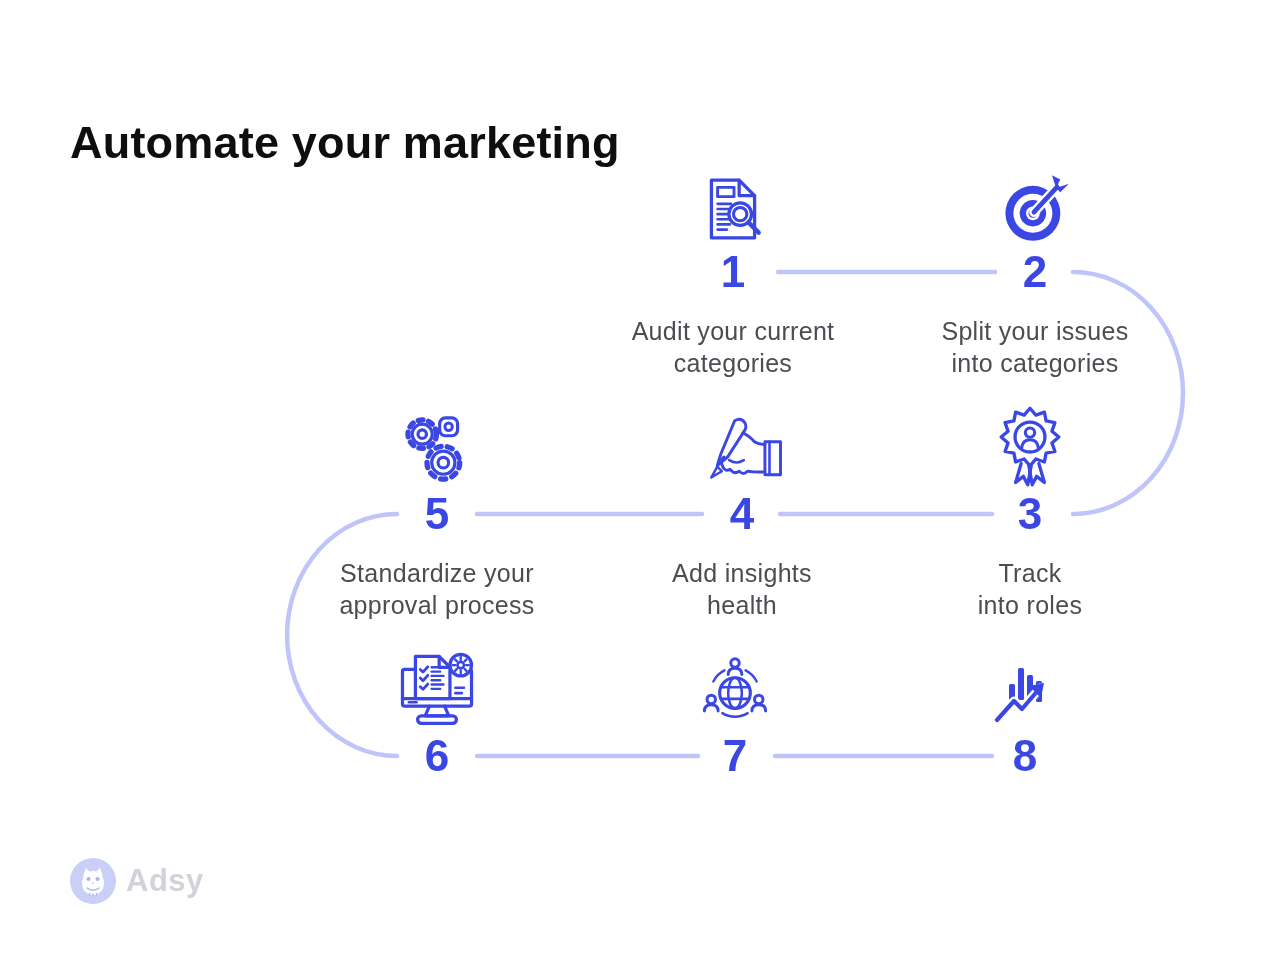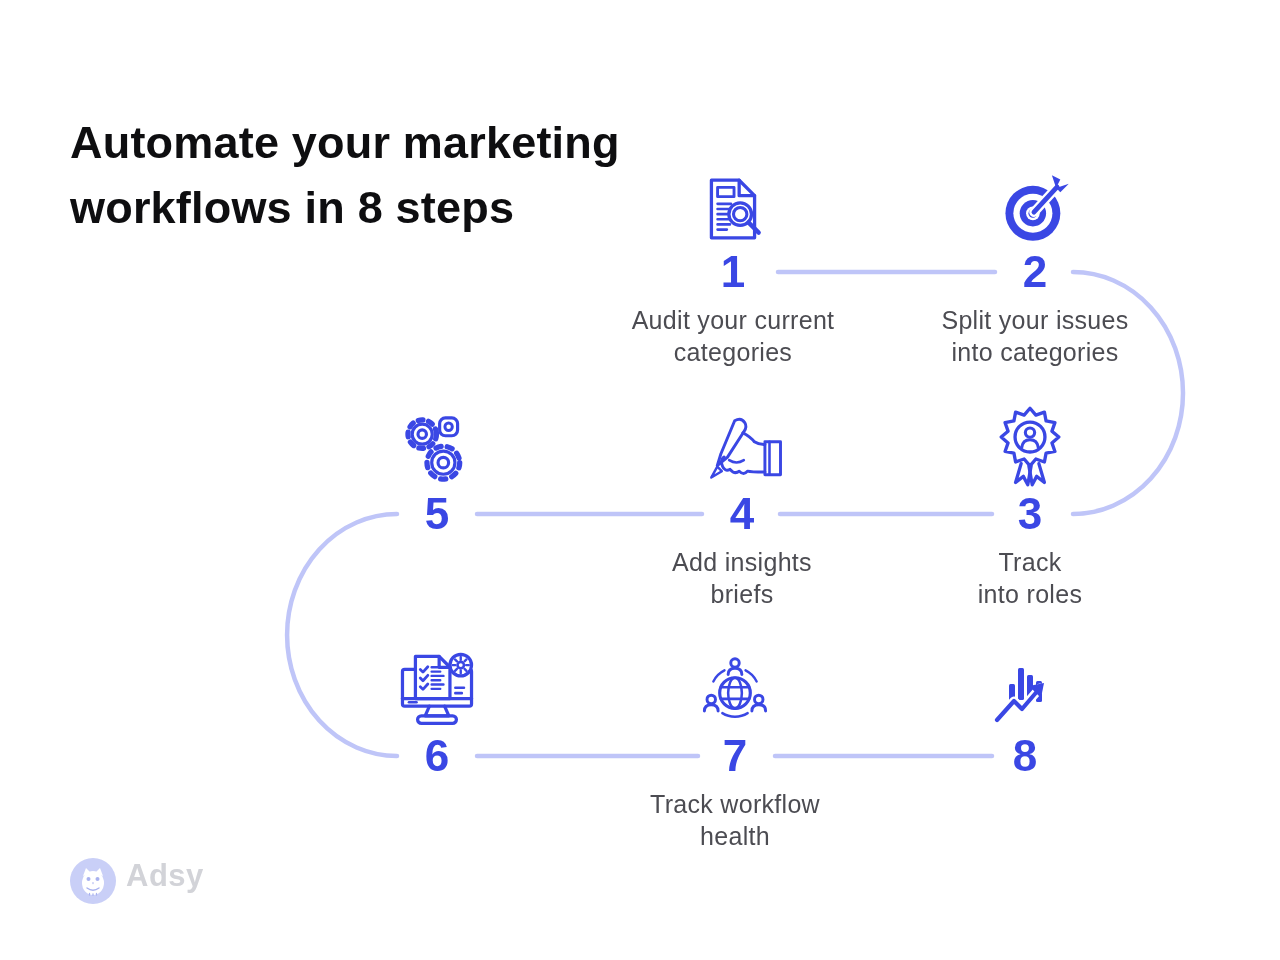--- a/index.html
+++ b/index.html
@@ -53,59 +53,59 @@
   }
   .icon{ color:var(--accent); display:block; }
   .step-number{
     margin-top:2px;
     font-size:44px;
     font-weight:700;
     line-height:48px;
     color:var(--accent);
   }
   .caption{
-    margin-top:9px;
+    margin-top:20px;
     font-size:25px;
     color:var(--caption);
     line-height:1.26;
     letter-spacing:0.3px;
   }
   
   .s1{left:578px; top:158px;}
   .s2{left:880px; top:158px;}
   .s3{left:875px; top:400px;}
   .s4{left:587px; top:400px;}
   .s5{left:282px; top:400px;}
   .s6{left:282px; top:642px;}
   .s7{left:580px; top:642px;}
   .s8{left:870px; top:642px;}
   .logo{
     position:absolute;
     left:70px; top:858px;
     display:flex;
+    align-items:center;
     gap:10px;
   }
   .logo-circle{
     width:46px;height:46px;border-radius:50%;
     background:var(--logo_circle);
     display:flex;align-items:center;justify-content:center;
   }
   .logo-text{
     font-size:31px;
     font-weight:700;
     color:var(--logo_text);
     letter-spacing:0.5px;
   }
 </style>
 </head>
 <body>
 
 <h1 class="title">
   <span>Automate your marketing</span><br>
-  <span>workflows in 8 steps</span>
 </h1>
 
 <svg id="connector-layer" width="1280" height="960" viewBox="0 0 1280 960">
   <path class="connector" d="M 778 272 H 995"></path>
   <path class="connector" d="M 1073 272 A 110 121 0 0 1 1073 514"></path>
   <path class="connector" d="M 992 514 H 780"></path>
   <path class="connector" d="M 702 514 H 477"></path>
   <path class="connector" d="M 397 514 A 110 121 0 0 0 397 756"></path>
   <path class="connector" d="M 477 756 H 698"></path>
   <path class="connector" d="M 775 756 H 992"></path>
@@ -178,38 +178,42 @@
       <path d="M 49 20 Q 58 25 61.5 30 Q 66 33 73 33" stroke-width="3.2"></path>
       <path d="M 73 63 Q 58 63 54 62 Q 50 67 45 62 Q 40 66 35 60 Q 29 63 26.5 56 Q 24 50 28.5 46.5" stroke-width="3.2"></path>
       <path d="M 34 50 Q 42 55 50 50" stroke-width="2.8"></path>
       <rect x="73" y="30" width="17" height="36" stroke-width="3.2"></rect>
       <path d="M 78 30 V 66" stroke-width="2.8"></path>
     </svg>
   </div>
   <div class="step-number">4</div>
   <div class="caption">
     <span>Add insights</span><br>
-    <span>briefs</span>
+    <span>health</span>
   </div>
 </div>
 
 <div class="step s5">
   <div class="icon-wrap">
     <svg class="icon" width="76" height="76" viewBox="0 0 72 72" fill="none" stroke="currentColor" stroke-linecap="round" stroke-linejoin="round">
       <circle cx="22" cy="21" r="13.5" stroke-width="5" stroke-dasharray="4.5 5.4" fill="none"></circle>
       <circle cx="22" cy="21" r="9.5" stroke-width="3"></circle>
       <circle cx="22" cy="21" r="4" stroke-width="3"></circle>
       <rect x="38.5" y="5.5" width="17" height="17" rx="5.5" stroke-width="3"></rect>
       <circle cx="47" cy="14" r="3.5" stroke-width="2.8"></circle>
       <circle cx="42" cy="48" r="15.5" stroke-width="5" stroke-dasharray="5 5.9" fill="none"></circle>
       <circle cx="42" cy="48" r="11" stroke-width="3"></circle>
       <circle cx="42" cy="48" r="5" stroke-width="3"></circle>
     </svg>
   </div>
   <div class="step-number">5</div>
+  <div class="caption">
+    <span>Standardize your</span><br>
+    <span>approval process</span>
+  </div>
 </div>
 
 <div class="step s6">
   <div class="icon-wrap">
     <svg class="icon" width="82" height="78" viewBox="0 0 76 72" fill="none" stroke="currentColor" stroke-linecap="round" stroke-linejoin="round">
       <rect x="6" y="16" width="64" height="34" rx="2" stroke-width="3"></rect>
       <path d="M 6 43 H 70" stroke-width="3"></path>
       <path d="M 12 46.5 H 19" stroke-width="2.4"></path>
       <path d="M 31 50 L 27 59 H 49 L 45 50" stroke-width="3"></path>
       <rect x="20" y="59" width="36" height="7" rx="3.5" stroke-width="3"></rect>
@@ -239,24 +243,20 @@
       <circle cx="13.5" cy="43" r="4" stroke-width="2.8"></circle>
       <path d="M 7 54 Q 7 48 13.5 48 Q 20 48 20 54" stroke-width="2.8"></path>
       <circle cx="58.5" cy="43" r="4" stroke-width="2.8"></circle>
       <path d="M 52 54 Q 52 48 58.5 48 Q 65 48 65 54" stroke-width="2.8"></path>
       <path d="M 15.5 26 A 23 23 0 0 1 26 15.5" stroke-width="2.3"></path>
       <path d="M 46 15.5 A 23 23 0 0 1 56.5 26" stroke-width="2.3"></path>
       <path d="M 24 56 A 23 23 0 0 0 48 56" stroke-width="2.3"></path>
     </svg>
   </div>
   <div class="step-number">7</div>
-  <div class="caption">
-    <span>Track workflow</span><br>
-    <span>health</span>
-  </div>
 </div>
 
 <div class="step s8">
   <div class="icon-wrap">
     <svg class="icon" width="72" height="72" viewBox="0 0 72 72" fill="none">
       <rect x="20" y="26" width="6" height="18" rx="1.5" fill="currentColor"></rect>
       <rect x="29" y="10" width="6" height="32" rx="1.5" fill="currentColor"></rect>
       <rect x="38" y="17" width="6" height="26" rx="1.5" fill="currentColor"></rect>
       <rect x="47" y="23" width="6" height="21" rx="1.5" fill="currentColor"></rect>
       <path d="M 8 62 L 25 43 L 33 51 L 51 30" stroke="#ffffff" stroke-width="9" stroke-linecap="round" stroke-linejoin="round"></path>

